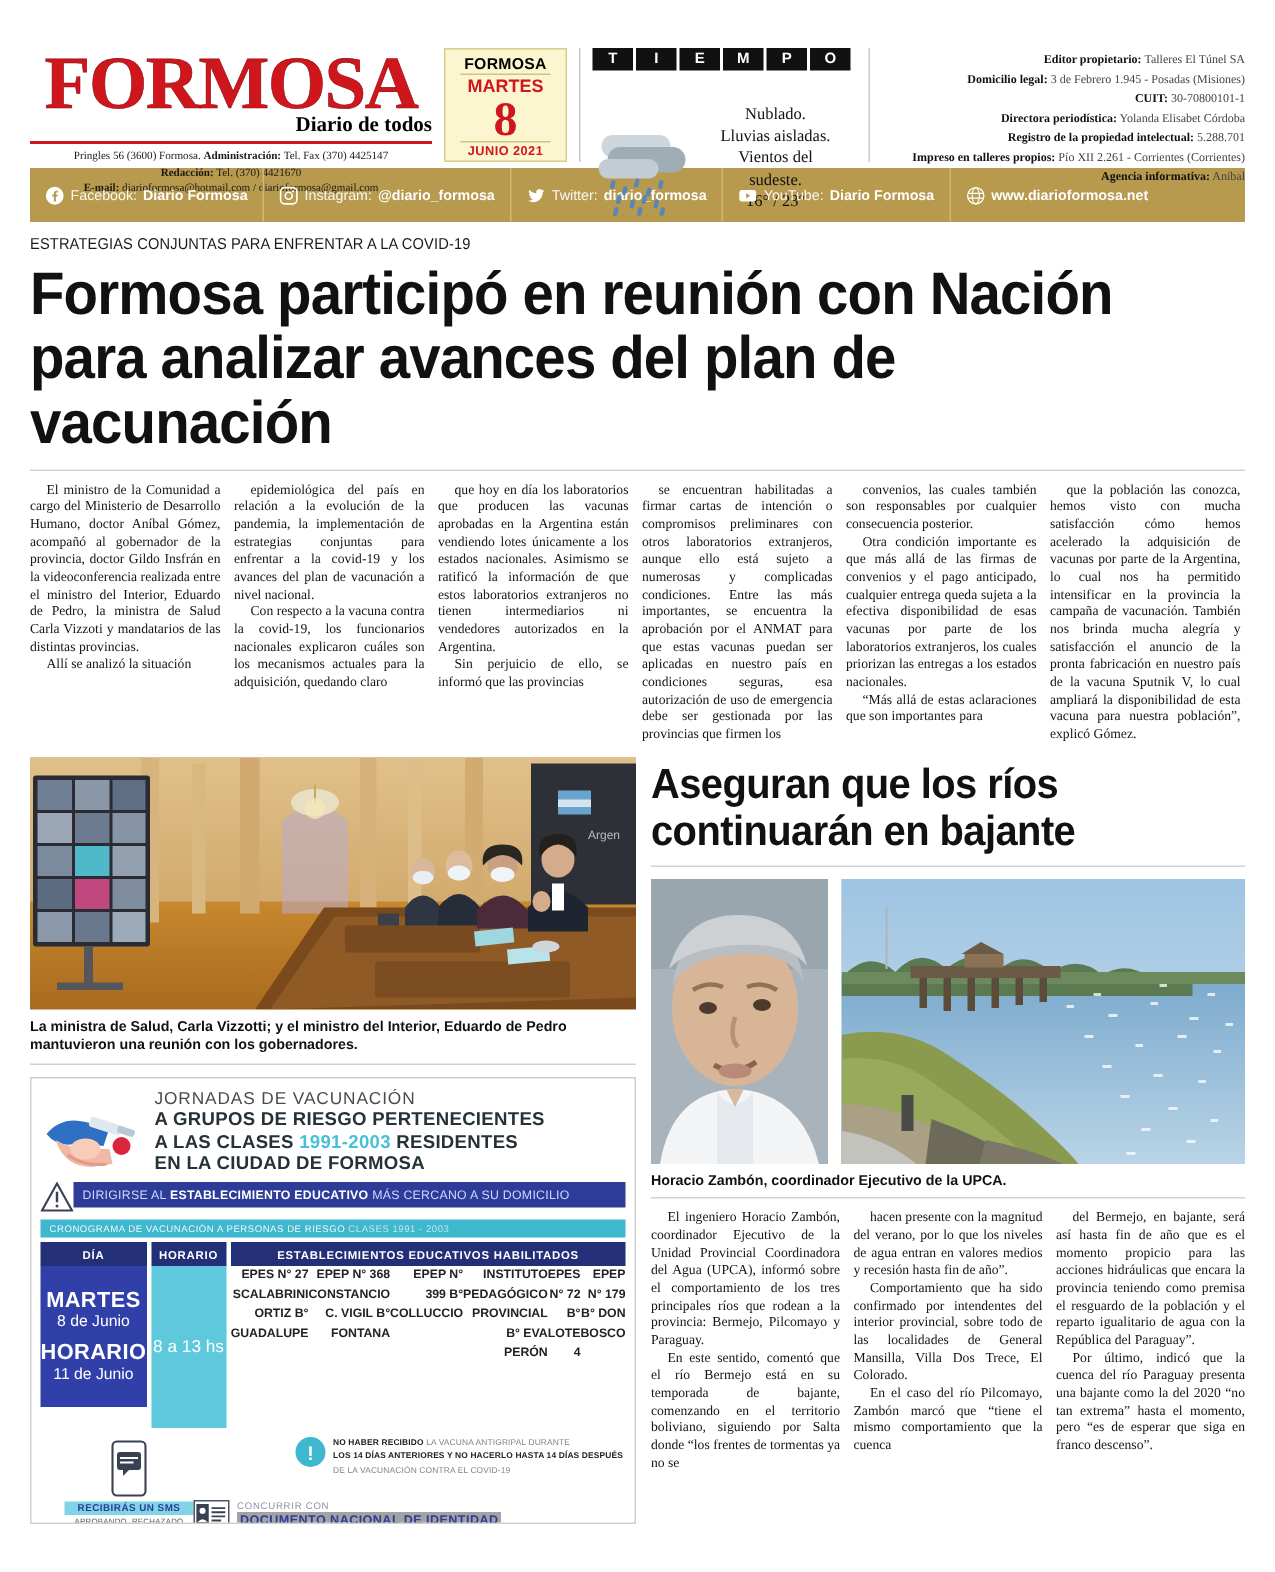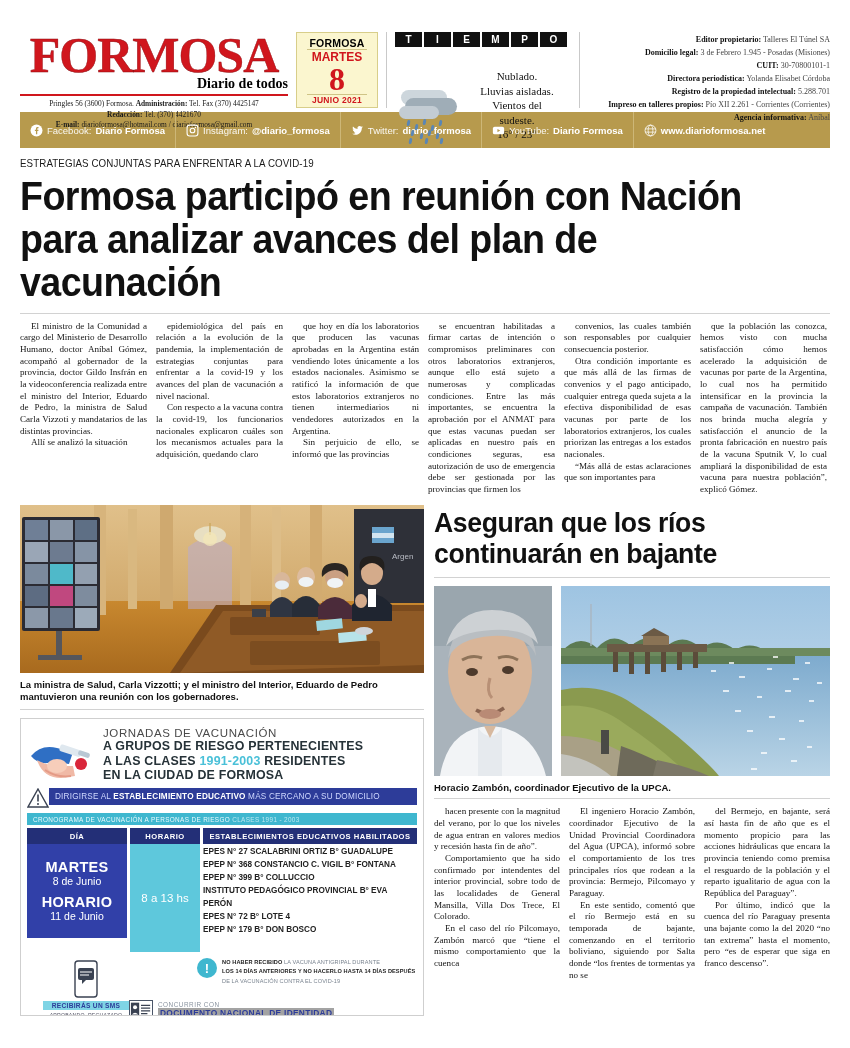--- a/index.html
+++ b/index.html
@@ -101,29 +101,29 @@
   .ad-h1 { font-size: 11.5px; color: #4a4a4a; letter-spacing: 0.6px; }
   .ad-h2 { font-size: 12.4px; font-weight: bold; color: #263238; letter-spacing: 0.2px; line-height: 1.16; }
   .ad-h2 .yrs { color: #49c0d8; }
   .ad-note { display: flex; align-items: flex-start; margin: 4px 6px 0; }
   .ad-warn { width: 22px; height: 20px; flex: 0 0 22px; position: relative; }
   .ad-noteband { flex: 1; background: #2d3c99; color: #cfd8ff; font-family: "Liberation Sans", sans-serif; font-size: 8.2px; letter-spacing: 0.2px; padding: 4px 6px; }
   .ad-noteband b { color: #fff; }
   .ad-cron { margin: 5px 6px 0; background: #3fb7cf; color: #eafafd; font-family: "Liberation Sans", sans-serif; font-size: 6.4px; letter-spacing: 0.35px; padding: 2.5px 6px; }
   .ad-cron .dim { opacity: 0.72; }
   .ad-table { margin: 3px 6px 0; display: flex; gap: 3px; }
-  .tbl-col-day { width: 100px; }
+  .tbl-col-day { width: 84px; }
   .tbl-col-hr { width: 70px; }
   .tbl-col-est { flex: 1; }
   .th { background: #232f77; color: #fff; font-family: "Liberation Sans", sans-serif; font-weight: bold; font-size: 7.6px; letter-spacing: 0.5px; text-align: center; padding: 3.5px 0; }
   .td-day { background: #3140a8; color: #fff; font-family: "Liberation Sans", sans-serif; text-align: center; padding: 9px 0 10px; height: 94px; display:flex; flex-direction:column; justify-content:center; gap: 7px;}
   .td-day .dname { font-weight: bold; font-size: 14.5px; letter-spacing: 0.3px; }
   .td-day .ddate { font-size: 10.5px; }
   .td-hr { background: #5ec8dc; color: #fff; font-family: "Liberation Sans", sans-serif; font-size: 11.5px; display: flex; align-items: center; justify-content: center; height: 108px; }
-  .td-est { background: #fff; font-family: "Liberation Sans", sans-serif; font-weight: bold; font-size: 8.2px; color: #222; line-height: 1.58; text-align: left; height: 94px; display: flex; flex-direction: column; justify-content: center; }
+  .td-est { background: #fff; font-family: "Liberation Sans", sans-serif; font-weight: bold; font-size: 8.2px; color: #222; line-height: 1.58; text-align: right; height: 94px; display: flex; flex-direction: row; justify-content: center; }
   .ad-bottom { margin: 6px 8px 0; position: relative; height: 78px; }
   .ab-sms { position: absolute; left: 14px; top: 2px; width: 86px; text-align: center; }
   .ab-phone { width: 30px; height: 38px; margin: 0 auto; position: relative; }
   .ab-smslbl { background: #7fd4e5; color: #2d3c99; font-family: "Liberation Sans", sans-serif; font-weight: bold; font-size: 6.6px; letter-spacing: 0.3px; padding: 1px 0; margin-top: 3px;}
   .ab-smssub { font-family: "Liberation Sans", sans-serif; font-size: 5.2px; color: #556; line-height: 1.5; margin-top: 2px; letter-spacing: 0.2px;}
   .ab-flu { position: absolute; left: 168px; top: 0px; display: flex; gap: 5px; width: 225px; }
   .ab-fluico { width: 20px; height: 20px; flex: 0 0 20px; border-radius: 50%; background: #3fb7cf; color:#fff; display:flex; align-items:center; justify-content:center; font-family:"Liberation Sans",sans-serif; font-weight:bold; font-size:13px;}
   .ab-flutxt { font-family: "Liberation Sans", sans-serif; font-size: 5.6px; line-height: 1.62; color: #7a8490; letter-spacing: 0.1px;}
   .ab-flutxt b { color: #222; }
   .ab-dni { position: absolute; left: 100px; top: 42px; display: flex; gap: 5px; align-items: center;}
@@ -603,28 +603,28 @@
 
             <rect x="40" y="144" width="8" height="24" fill="#4a4a46"></rect>
           </svg>
         </div>
       </div>
       <div class="caption2">Horacio Zambón, coordinador Ejecutivo de la UPCA.</div>
       <div class="cap2-rule"></div>
 
       <div class="cols3">
         <div class="col3">
+            <p>El ingeniero Horacio Zambón, coordinador Ejecutivo de la Unidad Provincial Coordinadora del Agua (UPCA), informó sobre el comportamiento de los tres principales ríos que rodean a la provincia: Bermejo, Pilcomayo y Paraguay.</p>
+            <p>En este sentido, comentó que el río Bermejo está en su temporada de bajante, comenzando en el territorio boliviano, siguiendo por Salta donde “los frentes de tormentas ya no se</p>
+          </div>
+        <div class="col3">
             <p>hacen presente con la magnitud del verano, por lo que los niveles de agua entran en valores medios y recesión hasta fin de año”.</p>
             <p>Comportamiento que ha sido confirmado por intendentes del interior provincial, sobre todo de las localidades de General Mansilla, Villa Dos Trece, El Colorado.</p>
             <p>En el caso del río Pilcomayo, Zambón marcó que “tiene el mismo comportamiento que la cuenca</p>
           </div>
         <div class="col3">
-            <p>El ingeniero Horacio Zambón, coordinador Ejecutivo de la Unidad Provincial Coordinadora del Agua (UPCA), informó sobre el comportamiento de los tres principales ríos que rodean a la provincia: Bermejo, Pilcomayo y Paraguay.</p>
-            <p>En este sentido, comentó que el río Bermejo está en su temporada de bajante, comenzando en el territorio boliviano, siguiendo por Salta donde “los frentes de tormentas ya no se</p>
-          </div>
-        <div class="col3">
             <p>del Bermejo, en bajante, será así hasta fin de año que es el momento propicio para las acciones hidráulicas que encara la provincia teniendo como premisa el resguardo de la población y el reparto igualitario de agua con la República del Paraguay”.</p>
             <p>Por último, indicó que la cuenca del río Paraguay presenta una bajante como la del 2020 “no tan extrema” hasta el momento, pero “es de esperar que siga en franco descenso”.</p>
           </div>
       </div>
     </div>
   </div>
 </div>
 
 </body></html>

